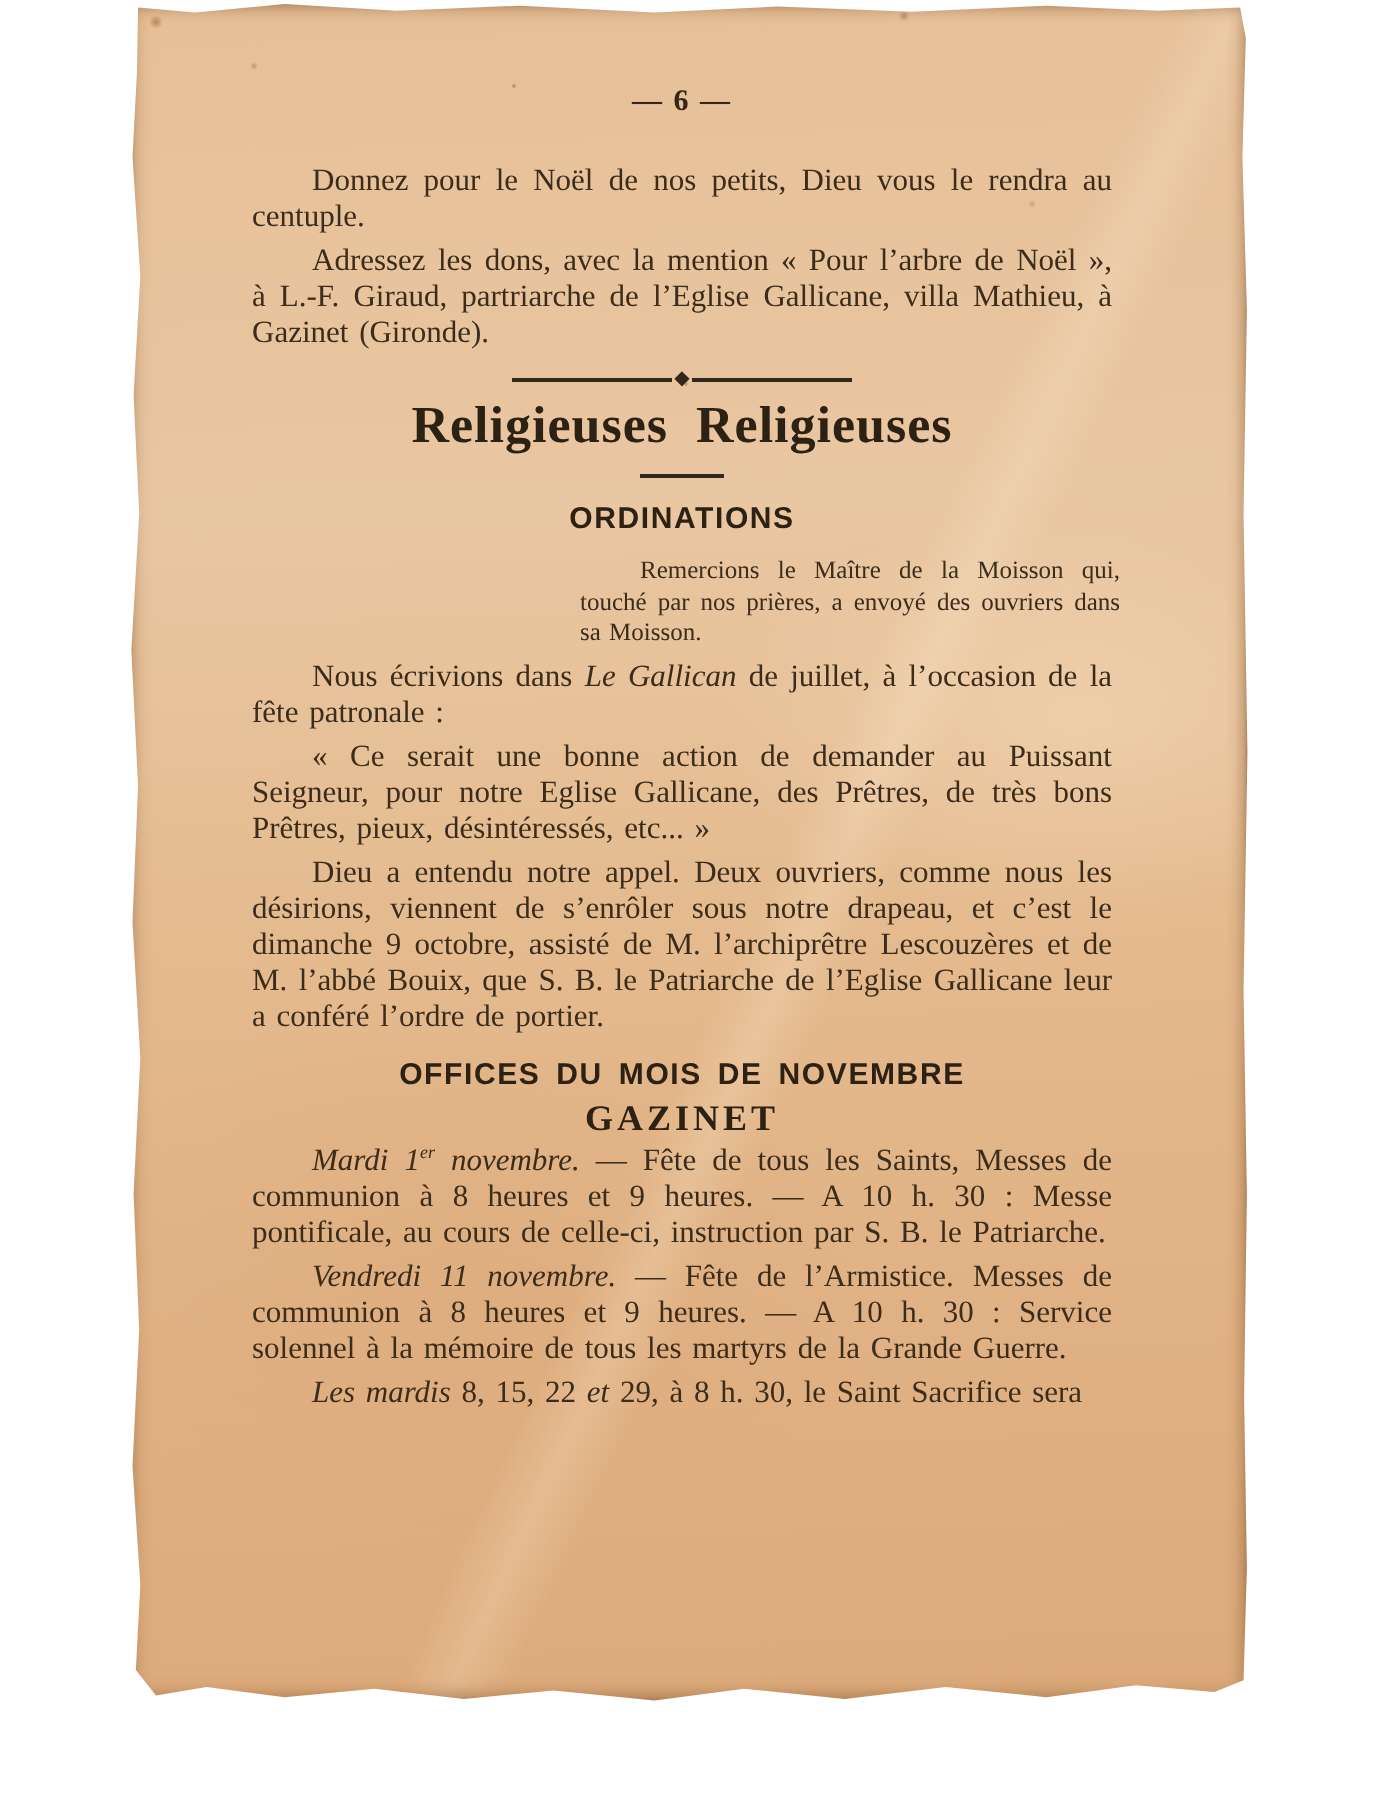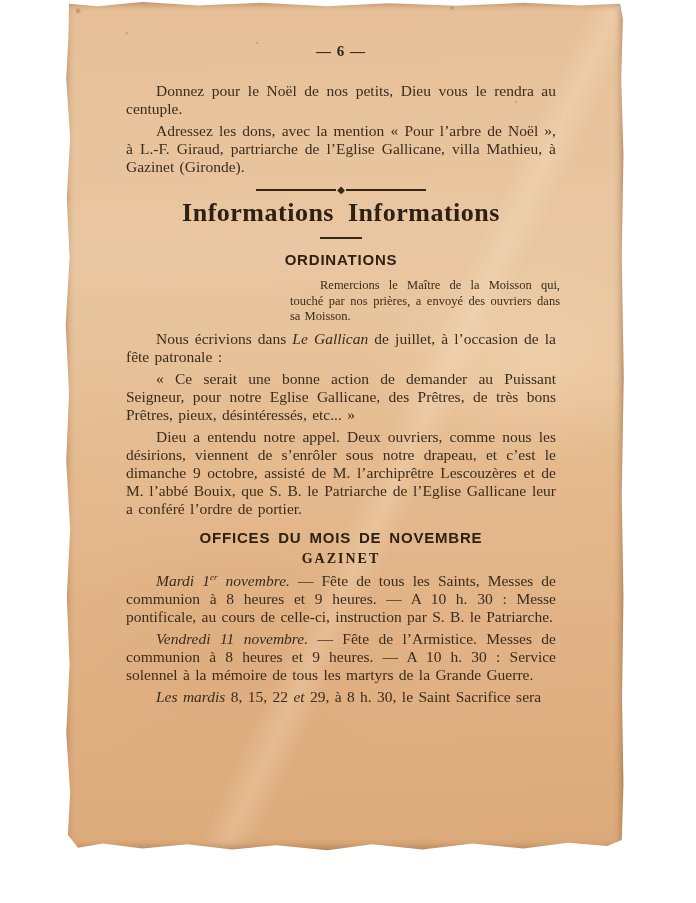--- a/index.html
+++ b/index.html
@@ -92,21 +92,21 @@
     margin: 9px 0 0 168px;
     font-size: 12.5px; line-height: 15.5px;
     text-align: justify;
     text-indent: 30px;
     word-spacing: 1px;
   }
   .p-gap { margin-top: 5px; }
   .offices-head { margin-top: 11px; }
   .place {
     font-family: "Liberation Serif", serif;
-    font-size: 14px; line-height: 18px;
+    font-size: 18px; line-height: 18px;
     font-weight: bold;
     text-align: center;
     letter-spacing: 2px;
     margin: 3px 0 0;
     color: #2d2113;
   }
   .mardi { margin-top: 4px; }
   i { font-style: italic; }
   sup { font-size: 9px; line-height: 0; vertical-align: super; font-style: italic; }
 </style>
@@ -121,21 +121,21 @@
 
       <p class="body indent intro-first">Donnez pour le Noël de nos petits, Dieu vous le rendra au centuple.</p>
       <p class="body indent">Adressez les dons, avec la mention « Pour l’arbre de Noël », à L.-F. Giraud, partriarche de l’Eglise Gallicane, villa Mathieu, à Gazinet (Gironde).</p>
 
       <div class="divider">
         <span class="dline"></span>
         <span class="diamond">◆</span>
         <span class="dline"></span>
       </div>
 
-      <h1 class="title">Informations Informations</h1>
+      <h1 class="title">Religieuses Religieuses</h1>
       <div class="title-rule"></div>
 
       <h2 class="subhead">ORDINATIONS</h2>
 
       <p class="note">Remercions le Maître de la Moisson qui, touché par nos prières, a envoyé des ouvriers dans sa Moisson.</p>
 
       <p class="body indent p-gap"><span>Nous écrivions dans </span><i>Le Gallican</i><span> de juillet, à l’occasion de la fête patronale :</span></p>
 
       <p class="body indent">« Ce serait une bonne action de demander au Puissant Seigneur, pour notre Eglise Gallicane, des Prêtres, de très bons Prêtres, pieux, désintéressés, etc... »</p>
 

